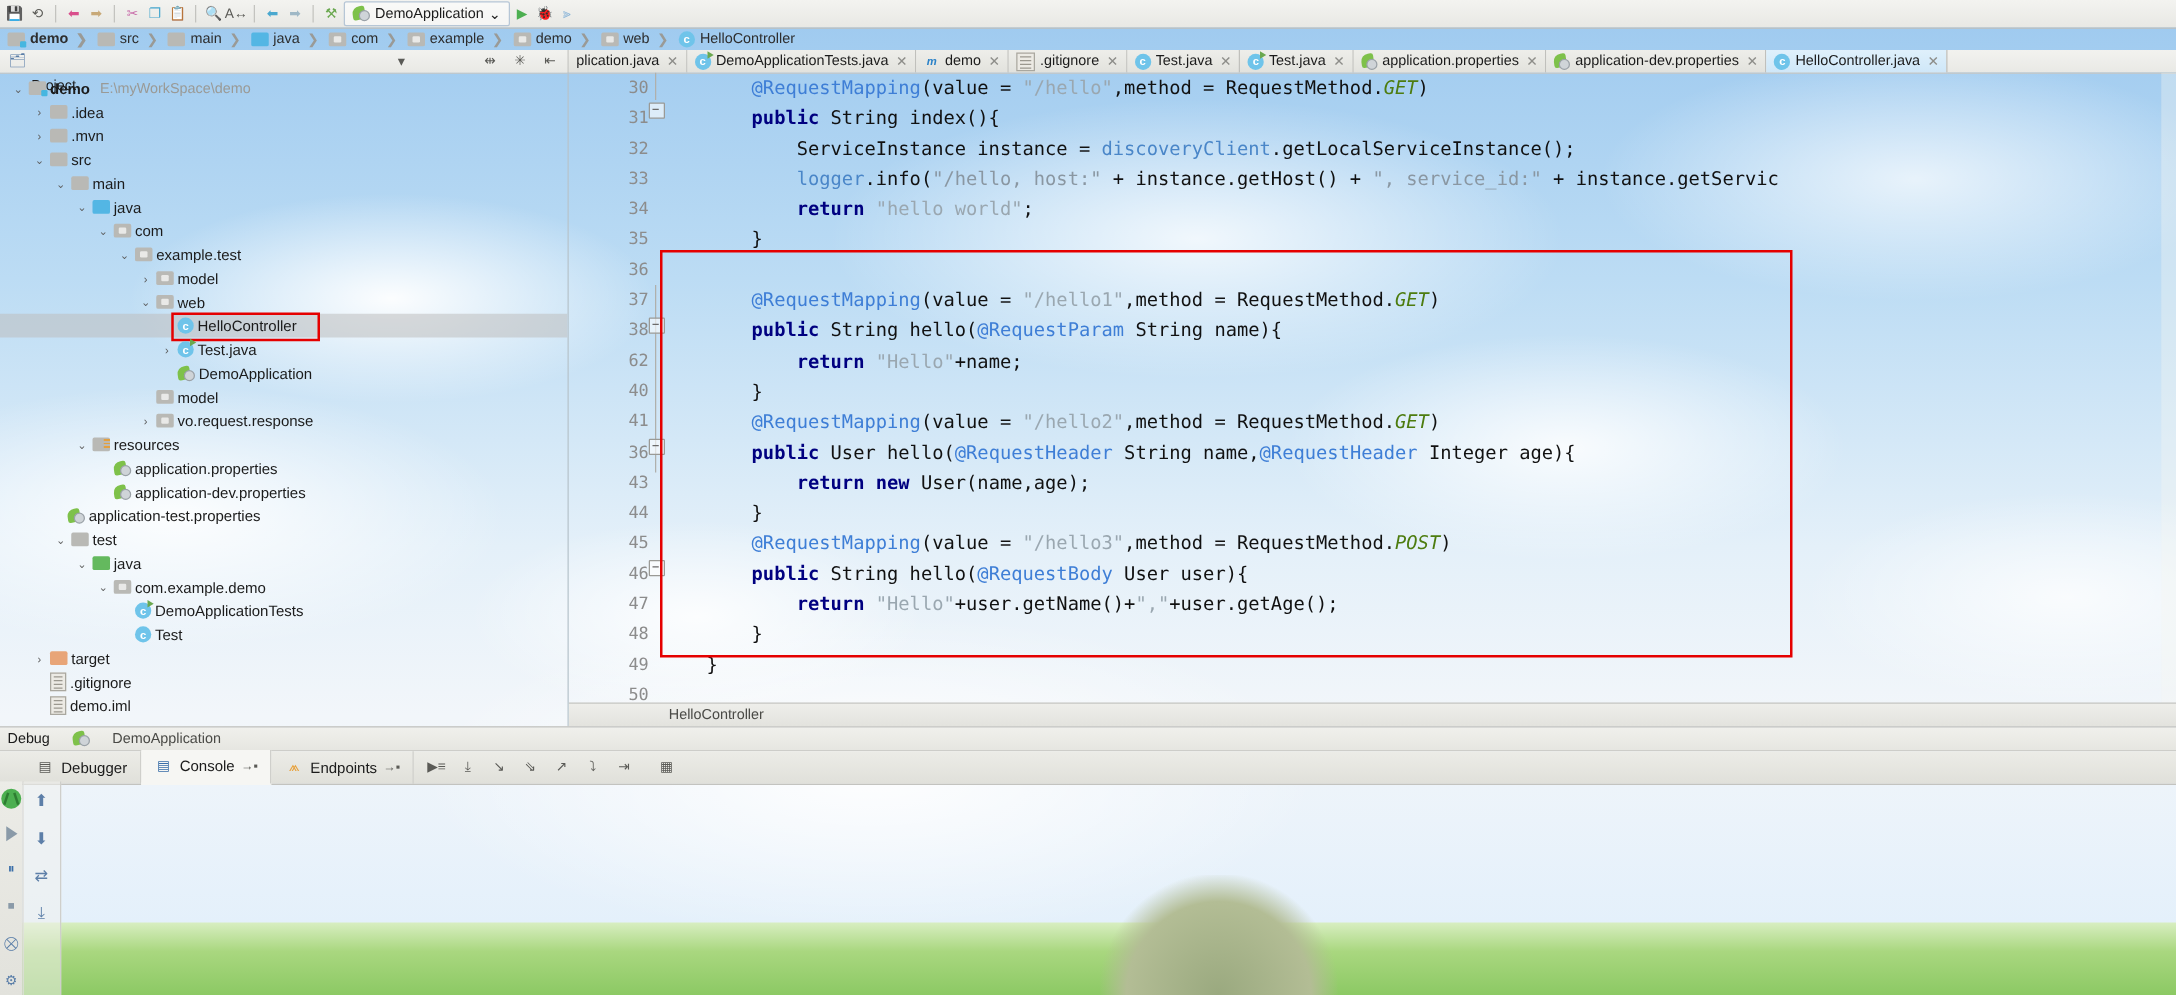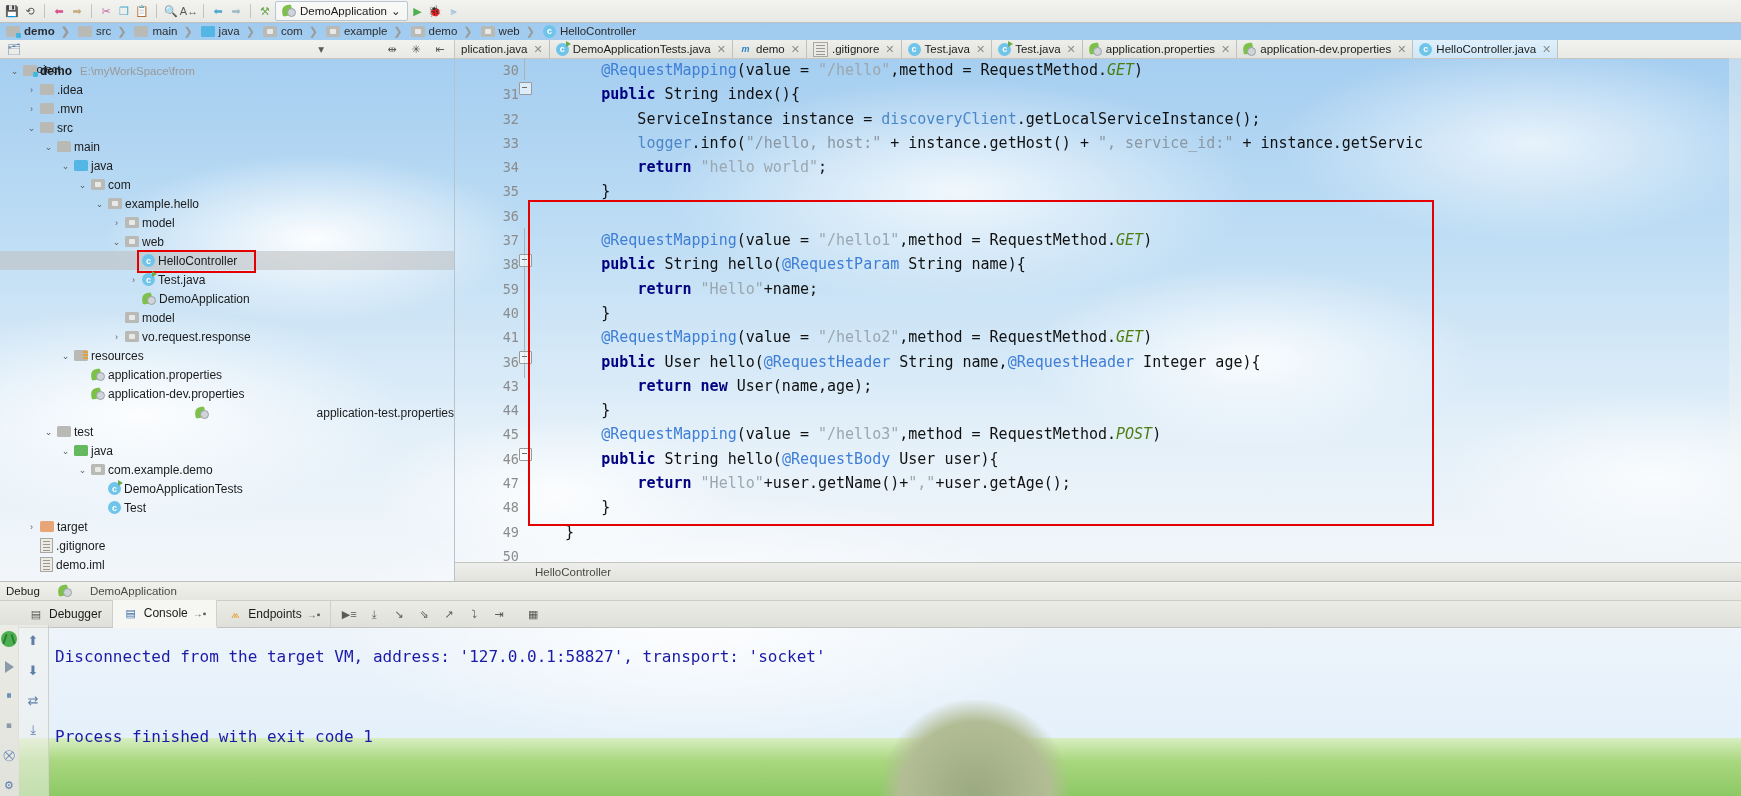--- a/index.html
+++ b/index.html
@@ -289,21 +289,21 @@
 </div>
 
 <div class="main">
 
   <div class="sidebar">
     <div class="tree" id="tree">
         <div class="row bold" style="padding-left: 8px;">
           <span class="tw">⌄</span>
           <span class="fld src" style="margin-left: 2px;"></span>
           <span class="lbl">demo</span>
-          <span class="path">E:\myWorkSpace\from</span>
+          <span class="path">E:\myWorkSpace\demo</span>
         </div>
         <div class="row" style="padding-left: 25px;">
           <span class="tw">›</span>
           <span class="fld gray" style="margin-left: 2px;"></span>
           <span class="lbl">.idea</span>
         </div>
         <div class="row" style="padding-left: 25px;">
           <span class="tw">›</span>
           <span class="fld gray" style="margin-left: 2px;"></span>
           <span class="lbl">.mvn</span>
@@ -324,21 +324,21 @@
           <span class="lbl">java</span>
         </div>
         <div class="row" style="padding-left: 76px;">
           <span class="tw">⌄</span>
           <span class="fld grayin" style="margin-left: 2px;"></span>
           <span class="lbl">com</span>
         </div>
         <div class="row" style="padding-left: 93px;">
           <span class="tw">⌄</span>
           <span class="fld grayin" style="margin-left: 2px;"></span>
-          <span class="lbl">example.hello</span>
+          <span class="lbl">example.test</span>
         </div>
         <div class="row" style="padding-left: 110px;">
           <span class="tw">›</span>
           <span class="fld grayin" style="margin-left: 2px;"></span>
           <span class="lbl">model</span>
         </div>
         <div class="row" style="padding-left: 110px;">
           <span class="tw">⌄</span>
           <span class="fld grayin" style="margin-left: 2px;"></span>
           <span class="lbl">web</span>
@@ -377,21 +377,21 @@
         <div class="row" style="padding-left: 76px;">
           <span class="tw"></span>
           <span class="icoProps" style="margin-left: 2px;"></span>
           <span class="lbl">application.properties</span>
         </div>
         <div class="row" style="padding-left: 76px;">
           <span class="tw"></span>
           <span class="icoProps" style="margin-left: 2px;"></span>
           <span class="lbl">application-dev.properties</span>
         </div>
-        <div class="row" style="padding-left: 76px; justify-content: space-between;">
+        <div class="row" style="padding-left: 39px;">
           <span class="tw"></span>
           <span class="icoProps" style="margin-left: 2px;"></span>
           <span class="lbl">application-test.properties</span>
         </div>
         <div class="row" style="padding-left: 42px;">
           <span class="tw">⌄</span>
           <span class="fld gray" style="margin-left: 2px;"></span>
           <span class="lbl">test</span>
         </div>
         <div class="row" style="padding-left: 59px;">
@@ -436,21 +436,21 @@
     <div class="gutter" id="gutter">
         <div class="gline">30</div>
         <div class="gline">31</div>
         <div class="gline">32</div>
         <div class="gline">33</div>
         <div class="gline">34</div>
         <div class="gline">35</div>
         <div class="gline">36</div>
         <div class="gline">37</div>
         <div class="gline">38</div>
-        <div class="gline">59</div>
+        <div class="gline">62</div>
         <div class="gline">40</div>
         <div class="gline">41</div>
         <div class="gline">36</div>
         <div class="gline">43</div>
         <div class="gline">44</div>
         <div class="gline">45</div>
         <div class="gline">46</div>
         <div class="gline">47</div>
         <div class="gline">48</div>
         <div class="gline">49</div>
@@ -516,15 +516,14 @@
       <span class="ic" style="color:#8a9aa8;">⏹</span>
       <span class="ic" style="color:#5a7ea8;">⛒</span>
       <span class="ic" style="color:#5a7ea8;">⚙</span>
     </div>
     <div class="cgut" style="left:18px;width:30px;">
       <span class="ci">⬆</span>
       <span class="ci">⬇</span>
       <span class="ci">⇄</span>
       <span class="ci">⤓</span>
     </div>
-    <div class="ctext" id="console"><div>Disconnected from the target VM, address: '127.0.0.1:58827', transport: 'socket'</div><div>&nbsp;</div><div>Process finished with exit code 1</div></div>
   </div>
 </div>
 
 </body></html>

